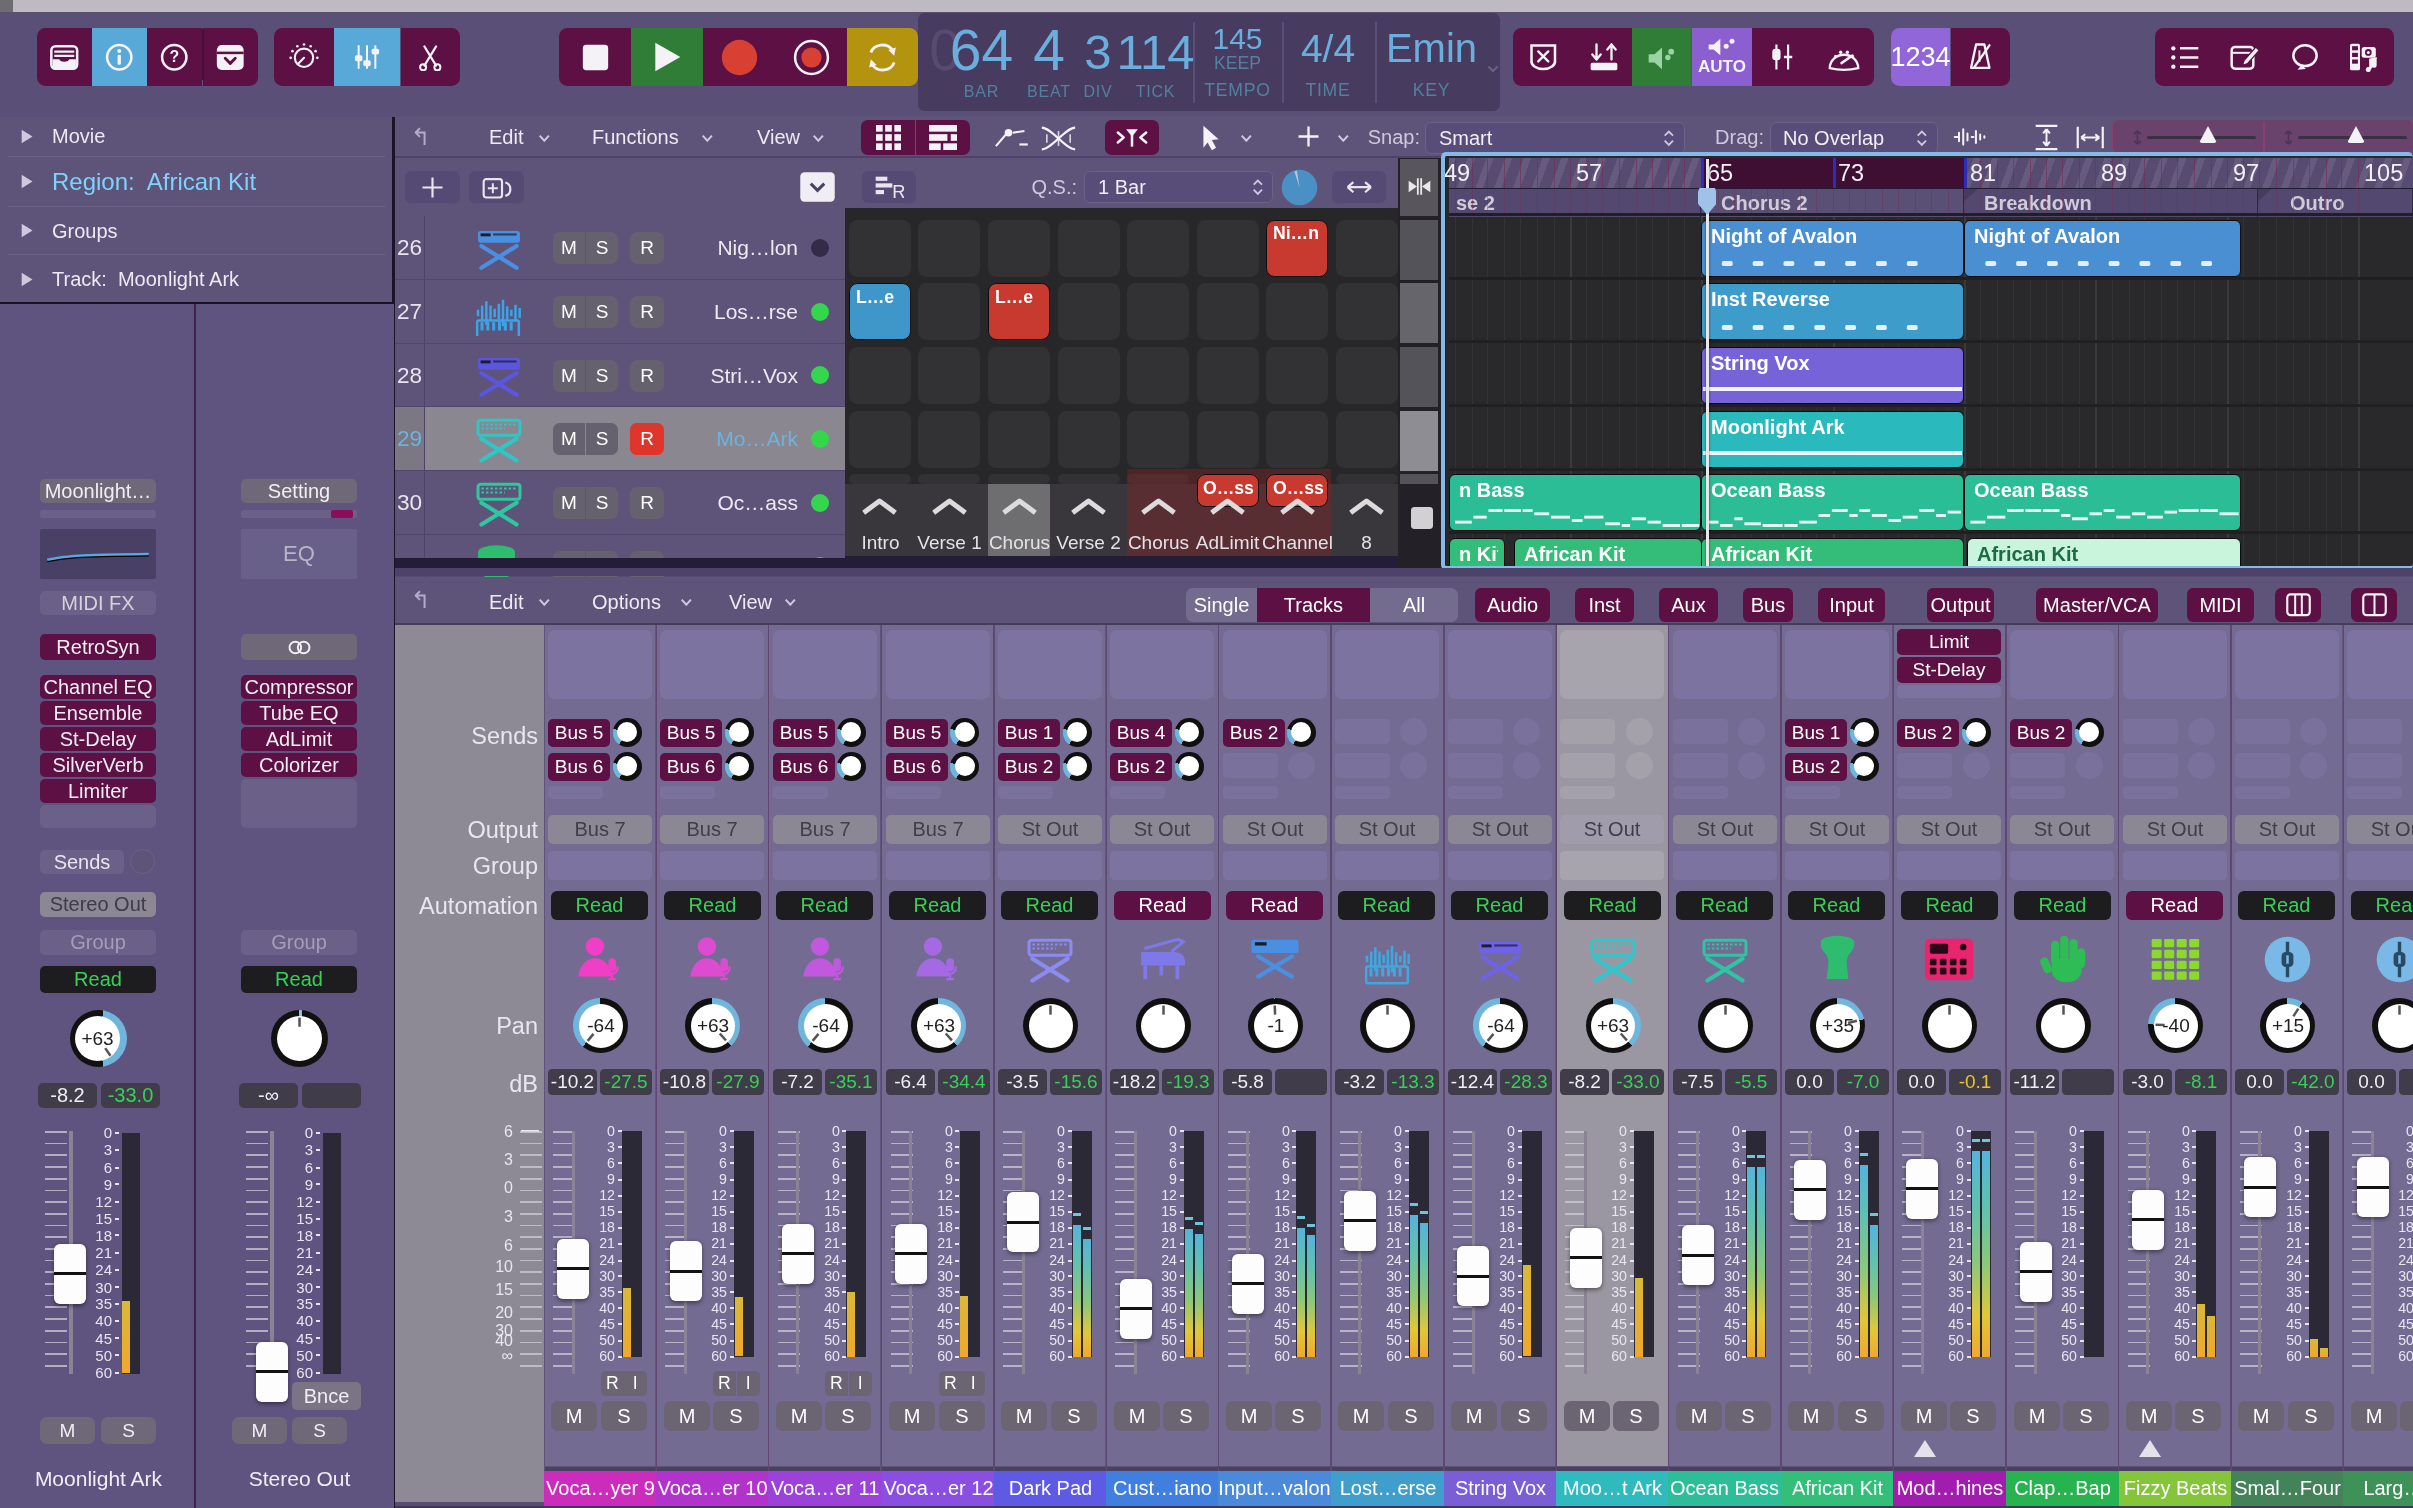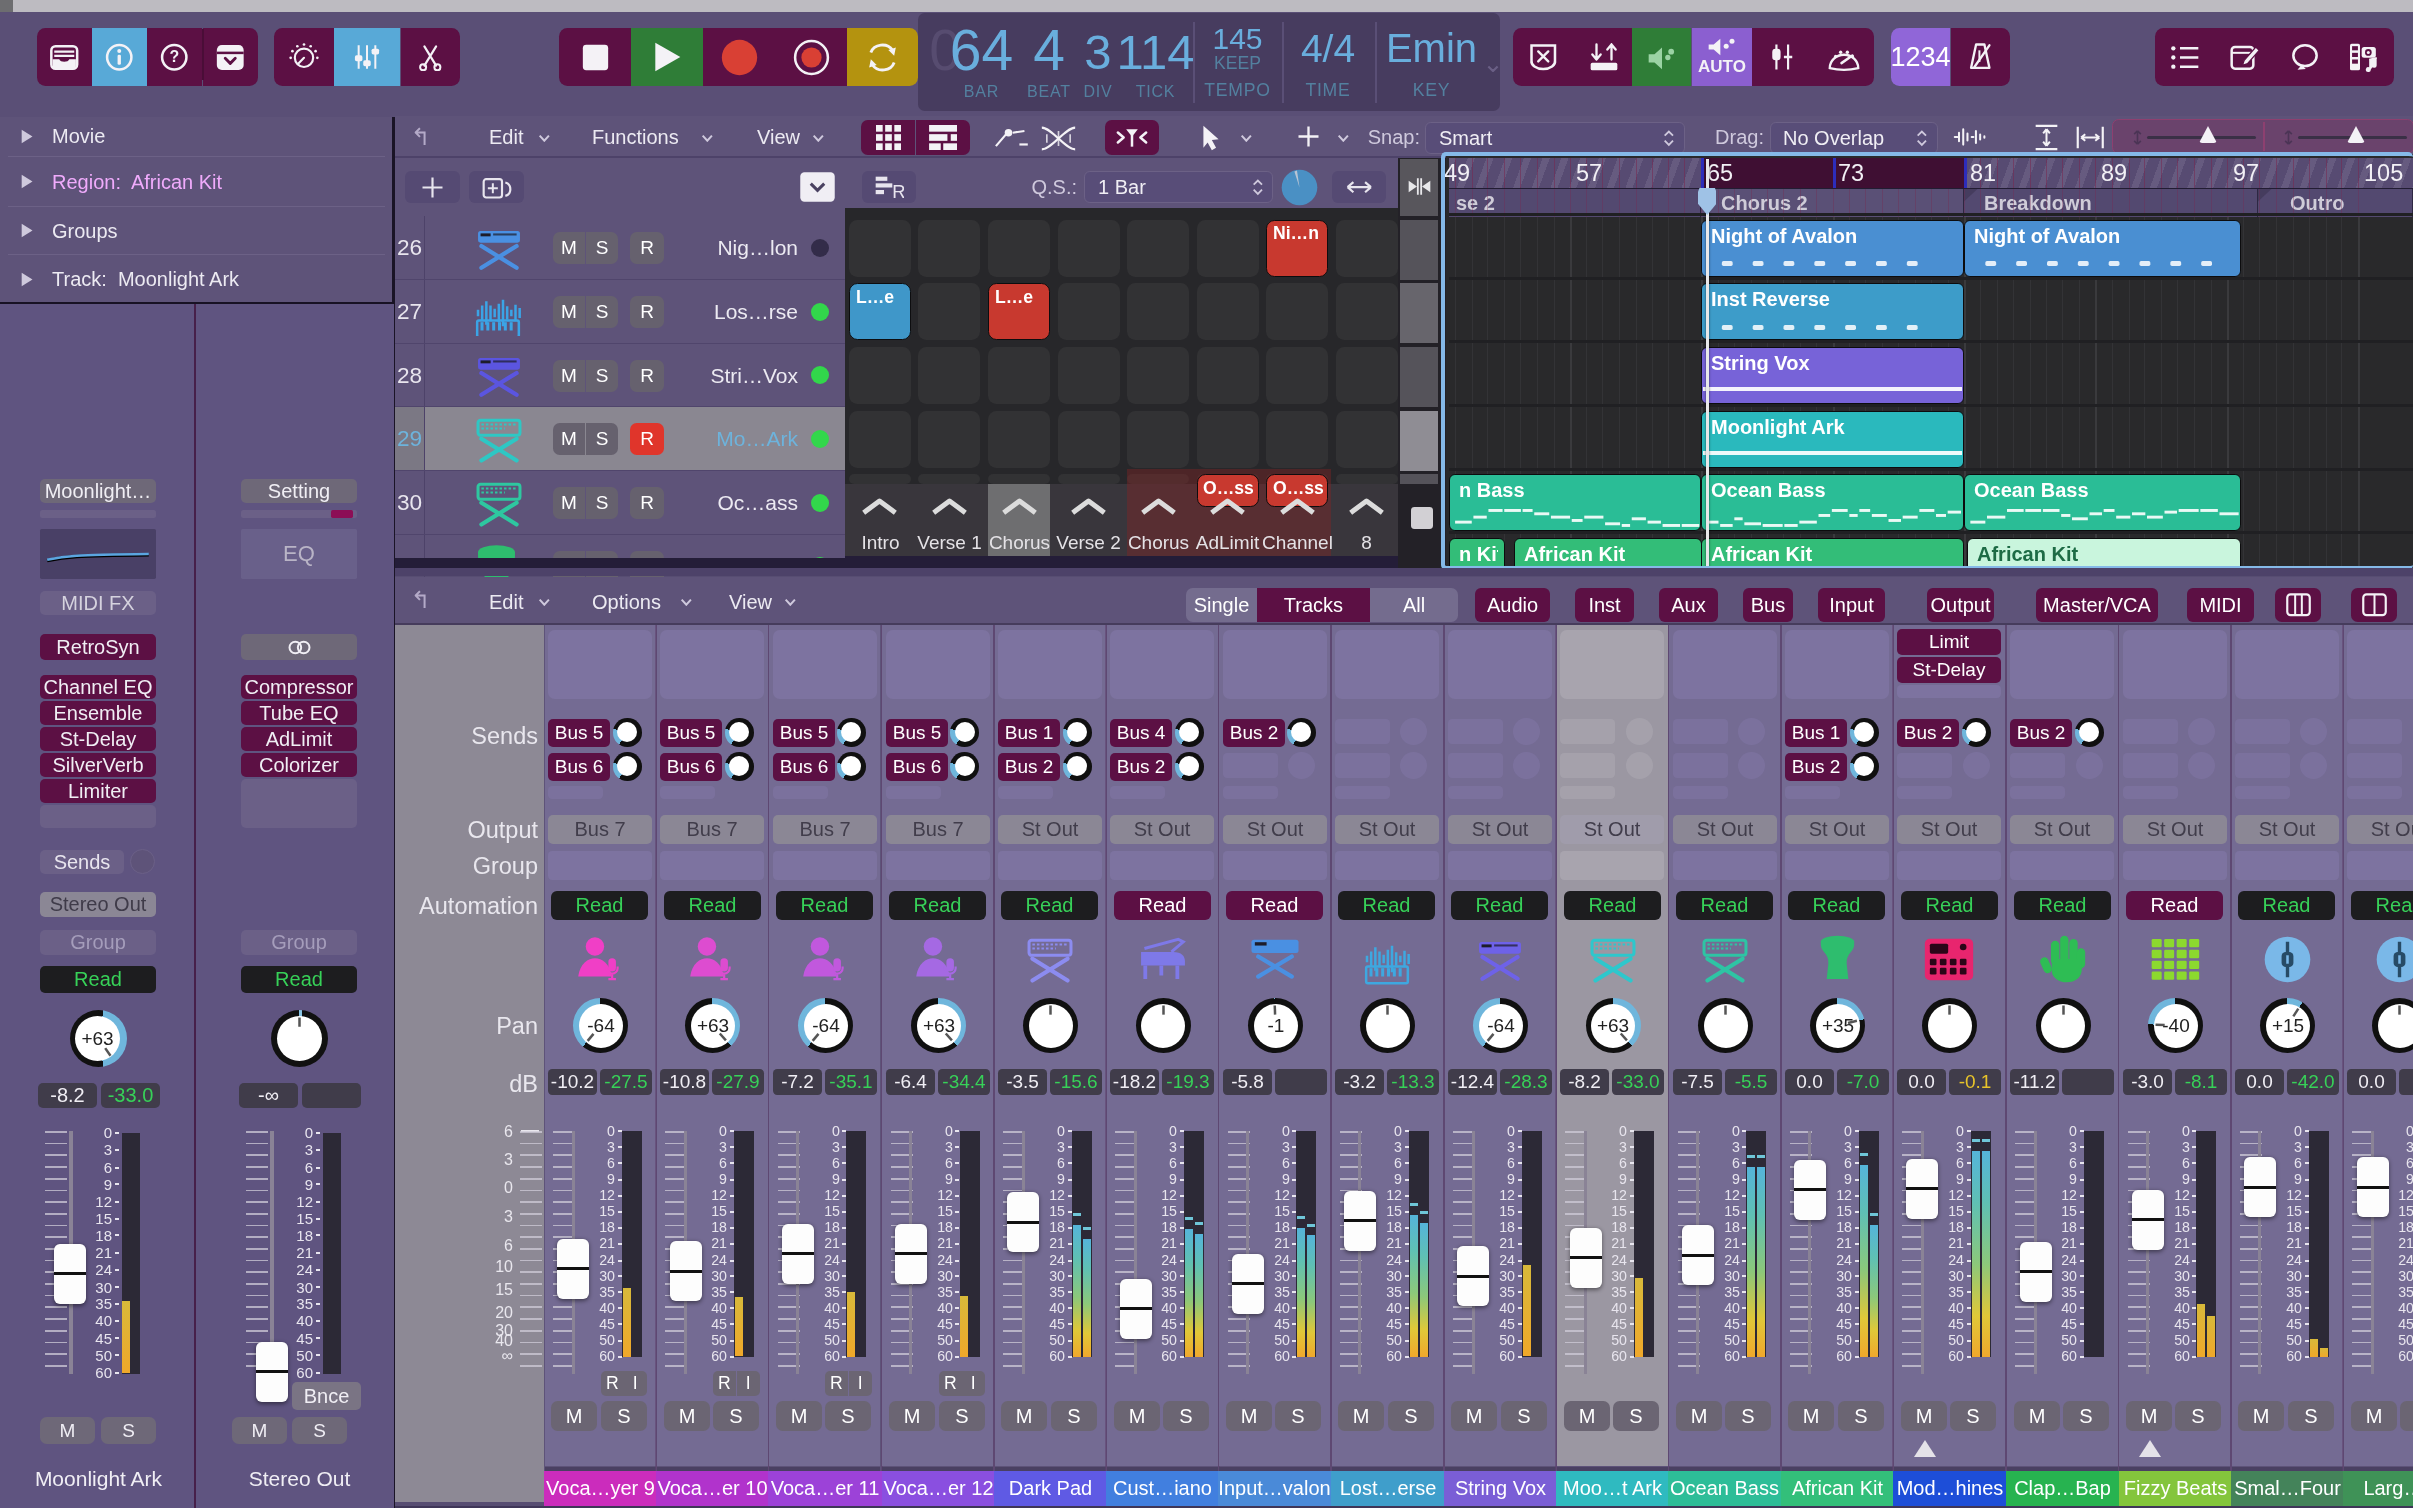--- a/index.html
+++ b/index.html
@@ -214,21 +214,21 @@
       <path d="M2 2l13 8-13 8z" fill="#cfc9dd"></path>
     </svg>
   </div>
 <div class="abs" style="left:52px;top:117px;width:335px;height:39px;display:flex;align-items:center;color:#eceaf2;font-size:20px">Movie</div>
 <div class="abs" style="left:8.4px;top:156px;width:377px;height:0.8px;background:#6c6186"></div>
 <div class="abs" style="left:20px;top:173px;width:14.2px;height:17px;">
     <svg width="14.2" height="17" viewBox="0 0 17 20">
       <path d="M2 2l13 8-13 8z" fill="#cfc9dd"></path>
     </svg>
   </div>
-<div class="abs" style="left:52px;top:157px;width:335px;height:50px;display:flex;align-items:center;color:#f0abfc;font-size:20px">Region:&nbsp; African Kit</div>
+<div class="abs" style="left:52px;top:157px;width:335px;height:50px;display:flex;align-items:center;color:#7dd3fc;font-size:24px">Region:&nbsp; African Kit</div>
 <div class="abs" style="left:8.4px;top:206px;width:377px;height:0.8px;background:#6c6186"></div>
 <div class="abs" style="left:20px;top:222px;width:14.2px;height:17px;">
     <svg width="14.2" height="17" viewBox="0 0 17 20">
       <path d="M2 2l13 8-13 8z" fill="#cfc9dd"></path>
     </svg>
   </div>
 <div class="abs" style="left:52px;top:207px;width:335px;height:48px;display:flex;align-items:center;color:#eceaf2;font-size:20px">Groups</div>
 <div class="abs" style="left:8.4px;top:254px;width:377px;height:0.8px;background:#6c6186"></div>
 <div class="abs" style="left:20px;top:271px;width:14.2px;height:17px;">
     <svg width="14.2" height="17" viewBox="0 0 17 20">
@@ -2058,21 +2058,21 @@
 <div class="abs" style="left:1971px;top:1131px;width:20px;height:226px;background:#2c2936"></div>
 <div class="abs" style="left:1972px;top:1151px;width:8.4px;height:206px;background:linear-gradient(180deg,#55b4da,#5fc0b4 25%,#8cc87a 55%,#e0c838 80%,#f0a82c)"></div>
 <div class="abs" style="left:1982px;top:1151px;width:8.4px;height:206px;background:linear-gradient(180deg,#55b4da,#5fc0b4 25%,#8cc87a 55%,#e0c838 80%,#f0a82c)"></div>
 <div class="abs" style="left:1972px;top:1139px;width:8.4px;height:2.5px;background:#6fc6d8"></div>
 <div class="abs" style="left:1982px;top:1139px;width:8.4px;height:2.5px;background:#6fc6d8"></div>
 <div class="abs" style="left:1906px;top:1159px;width:32px;height:60px;background:#fdfdfd;border-radius:5.9px;box-shadow:0 1.7px 4.2px rgba(0,0,0,.45)"></div>
 <div class="abs" style="left:1906px;top:1187px;width:32px;height:3.4px;background:#111"></div>
 <div class="abs" style="left:1901px;top:1401px;width:46px;height:30px;display:flex;align-items:center;justify-content:center;background:#6b6573;color:#fff;font-size:20px;border-radius:6.7px">M</div>
 <div class="abs" style="left:1950px;top:1401px;width:46px;height:30px;display:flex;align-items:center;justify-content:center;background:#6b6573;color:#fff;font-size:20px;border-radius:6.7px">S</div>
 <div class="abs" style="left:1914px;top:1440px;width:0px;height:0px;border-left:11px solid transparent;border-right:11px solid transparent;border-bottom:17px solid #e4e2e8"></div>
-<div class="abs" style="left:1893px;top:1471px;width:114px;height:35px;display:flex;align-items:center;justify-content:center;background:#1d4ed8;color:#fff;font-size:20px;overflow:hidden;white-space:nowrap">Mod…hines</div>
+<div class="abs" style="left:1893px;top:1471px;width:114px;height:35px;display:flex;align-items:center;justify-content:center;background:#a21caf;color:#fff;font-size:20px;overflow:hidden;white-space:nowrap">Mod…hines</div>
 <div class="abs" style="left:2007px;top:625px;width:111px;height:841px;background:#746b93"></div>
 <div class="abs" style="left:2007px;top:1467px;width:111px;height:4.2px;background:#4a4062"></div>
 <div class="abs" style="left:2118px;top:625px;width:1.7px;height:877px;background:#5e3f6e;opacity:.55"></div>
 <div class="abs" style="left:2010px;top:630px;width:104px;height:69px;background:#7d73a0;border-radius:6.7px"></div>
 <div class="abs" style="left:2010px;top:719px;width:62px;height:28px;display:flex;align-items:center;justify-content:center;background:#5c1044;color:#fff;font-size:19px;border-radius:5px">Bus 2</div>
 <div class="abs" style="left:2075px;top:718px;width:28.5px;height:28.5px;border-radius:50%;background:conic-gradient(#101010 0deg 215deg, #6fb6dc 215deg 285deg, #101010 285deg)"></div>
 <div class="abs" style="left:2079px;top:722px;width:20px;height:20px;border-radius:50%;background:#fff"></div>
 <div class="abs" style="left:2010px;top:753px;width:55px;height:25px;background:#7d73a0;border-radius:4.2px;opacity:.8"></div>
 <div class="abs" style="left:2076px;top:752px;width:27px;height:27px;background:#7d73a0;border-radius:50%;opacity:.8"></div>
 <div class="abs" style="left:2010px;top:786px;width:55px;height:13.4px;background:#7d73a0;border-radius:4.2px;opacity:.8"></div>

